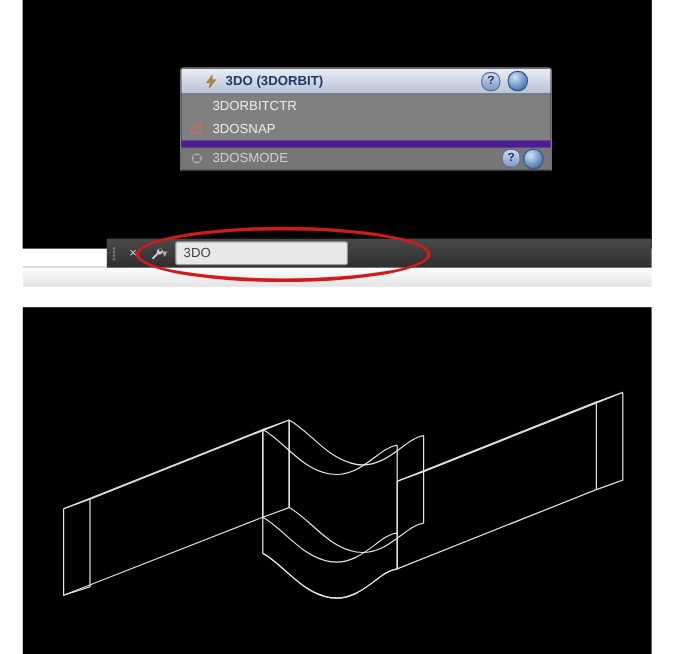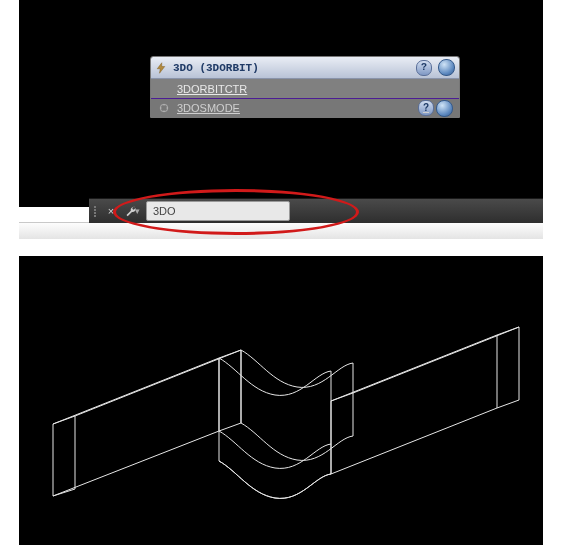--- a/index.html
+++ b/index.html
@@ -7,27 +7,27 @@
 
   
   .shot{position:absolute;left:19px;}
   .shot.top{top:0;width:524px;height:240px;}
   .viewport-top{width:524px;height:207px;background:#000;border:1px solid #000;box-sizing:border-box;position:relative;}
 
   
   .flyout{position:absolute;left:130px;top:55px;width:308px;border:1px solid #777;border-radius:3px 3px 0 0;
           box-shadow:0 2px 4px rgba(0,0,0,.4);font-size:11px;overflow:hidden;}
   .flyout-head{height:21px;background:linear-gradient(#e9edf5,#b9c3d6);border-bottom:1px solid #8a94aa;
-               display:flex;align-items:center;padding:0 4px;color:#1f3a66;font-weight:600;gap:6px;font-family:Liberation Mono, monospace;}
+               display:flex;align-items:center;padding:0 19px;color:#1f3a66;font-weight:600;gap:6px;}
   .flyout-head .title{flex:1;}
   .flyout-body{background:#808080;}
-  .fly-item{height:19px;display:flex;align-items:center;gap:6px;color:#e8e8e8;padding:0 6px;cursor:pointer;text-decoration:underline;}
+  .fly-item{height:19px;display:flex;align-items:center;gap:6px;color:#e8e8e8;padding:0 6px;cursor:pointer;}
   .fly-item .ico{width:14px;display:flex;justify-content:center;color:#d05a5a;}
   .fly-item .ico.none{opacity:0;}
-  .fly-item.last{height:18px;border-top:1px solid #4c1d95;background:#777;color:#cfcfcf;}
+  .fly-item.last{height:18px;border-top:6px solid #4c1d95;background:#777;color:#cfcfcf;}
   .fly-item.last .helps{margin-left:auto;display:flex;gap:2px;}
   .qmark{width:14px;height:14px;border-radius:7px;background:linear-gradient(#d0dcef,#7f98c4);
          color:#1e3a66;font-size:10px;font-weight:700;display:flex;align-items:center;justify-content:center;
          border:1px solid #5a6f99;}
   .globe{width:15px;height:15px;border-radius:8px;background:radial-gradient(circle at 35% 30%,#cfe3f6,#5c88bf 65%,#355a8b);
          border:1px solid #355a8b;}
 
   
   .cmdbar{position:absolute;left:70px;top:198px;right:0;height:24px;
           background:linear-gradient(#4a4a4a,#2e2e2e);border-top:1px solid #1a1a1a;display:flex;align-items:center;
@@ -73,20 +73,29 @@
               </svg>
           </span>
           <span class="title">3DO (3DORBIT)</span>
           <span class="qmark">?</span>
           <span class="globe"></span>
         </div>
         <div class="flyout-body">
           <div class="fly-item">
             <span class="ico none"></span>
             <span>3DORBITCTR</span>
+          </div>
+          <div class="fly-item">
+            <span class="ico">
+              <svg class="svgico" viewBox="0 0 16 16">
+                  <rect x="2" y="5" width="10" height="7" fill="none" stroke="#d06a5a" stroke-width="1.5"></rect>
+                  <circle cx="12" cy="4" r="2" fill="#d06a5a"></circle>
+                </svg>
+            </span>
+            <span>3DOSNAP</span>
           </div>
           <div class="fly-item last">
             <span class="ico">
               <svg class="svgico" viewBox="0 0 16 16">
                   <circle cx="8" cy="8" r="5" fill="none" stroke="#bfbfbf"></circle>
                   <path d="M8 3v2M8 11v2M3 8h2M11 8h2" stroke="#bfbfbf"></path>
                 </svg>
             </span>
             <span>3DOSMODE</span>
             <span class="helps">

